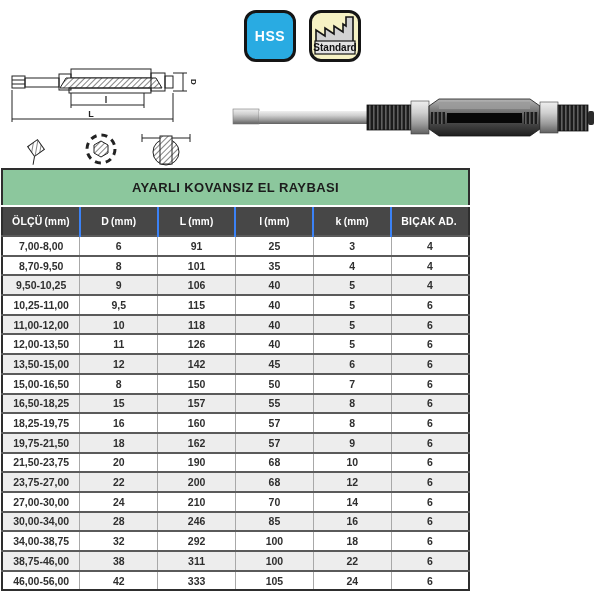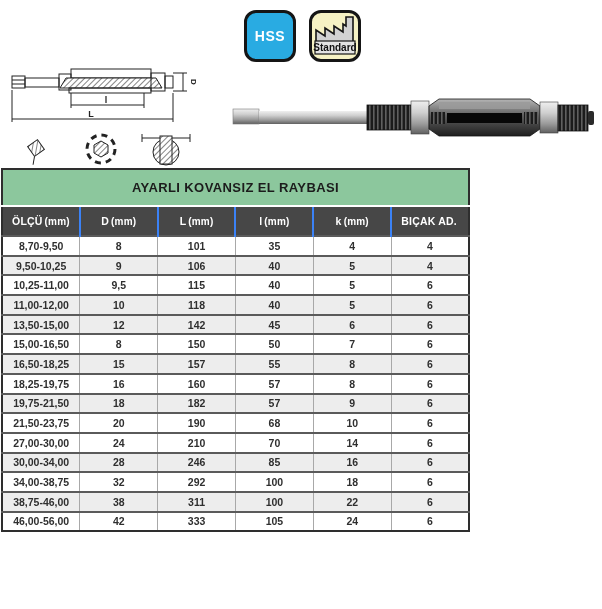--- a/index.html
+++ b/index.html
@@ -178,20 +178,28 @@
         <th>
           <span>k</span><span class="unit">(mm)</span>
         </th>
         <th>
           <span>BIÇAK AD.</span><span class="unit"></span>
         </th>
       </tr>
     </thead>
     <tbody>
         <tr>
+          <td>7,00-8,00</td>
+          <td>6</td>
+          <td>91</td>
+          <td>25</td>
+          <td>3</td>
+          <td>4</td>
+        </tr>
+        <tr>
           <td>8,70-9,50</td>
           <td>8</td>
           <td>101</td>
           <td>35</td>
           <td>4</td>
           <td>4</td>
         </tr>
         <tr class="stripe">
           <td>9,50-10,25</td>
           <td>9</td>
@@ -209,20 +217,28 @@
           <td>6</td>
         </tr>
         <tr class="stripe">
           <td>11,00-12,00</td>
           <td>10</td>
           <td>118</td>
           <td>40</td>
           <td>5</td>
           <td>6</td>
         </tr>
+        <tr>
+          <td>12,00-13,50</td>
+          <td>11</td>
+          <td>126</td>
+          <td>40</td>
+          <td>5</td>
+          <td>6</td>
+        </tr>
         <tr class="stripe">
           <td>13,50-15,00</td>
           <td>12</td>
           <td>142</td>
           <td>45</td>
           <td>6</td>
           <td>6</td>
         </tr>
         <tr>
           <td>15,00-16,50</td>
@@ -244,33 +260,41 @@
           <td>18,25-19,75</td>
           <td>16</td>
           <td>160</td>
           <td>57</td>
           <td>8</td>
           <td>6</td>
         </tr>
         <tr class="stripe">
           <td>19,75-21,50</td>
           <td>18</td>
-          <td>182</td>
+          <td>162</td>
           <td>57</td>
           <td>9</td>
           <td>6</td>
         </tr>
         <tr>
           <td>21,50-23,75</td>
           <td>20</td>
           <td>190</td>
           <td>68</td>
           <td>10</td>
           <td>6</td>
         </tr>
+        <tr class="stripe">
+          <td>23,75-27,00</td>
+          <td>22</td>
+          <td>200</td>
+          <td>68</td>
+          <td>12</td>
+          <td>6</td>
+        </tr>
         <tr>
           <td>27,00-30,00</td>
           <td>24</td>
           <td>210</td>
           <td>70</td>
           <td>14</td>
           <td>6</td>
         </tr>
         <tr class="stripe">
           <td>30,00-34,00</td>

